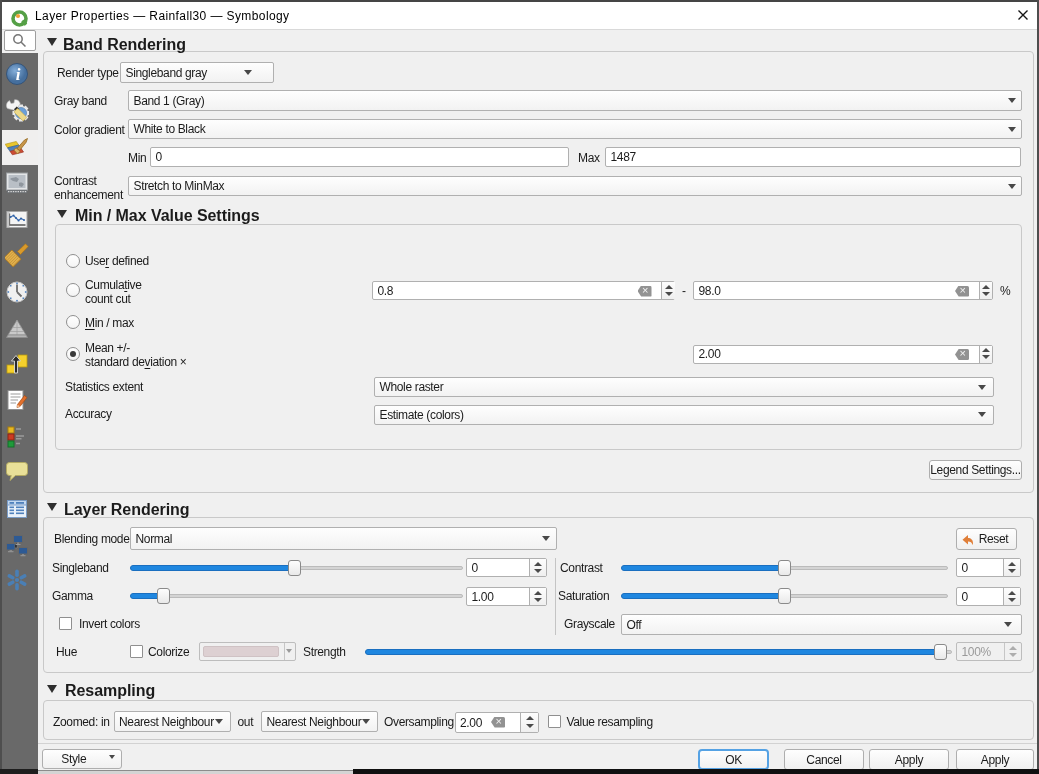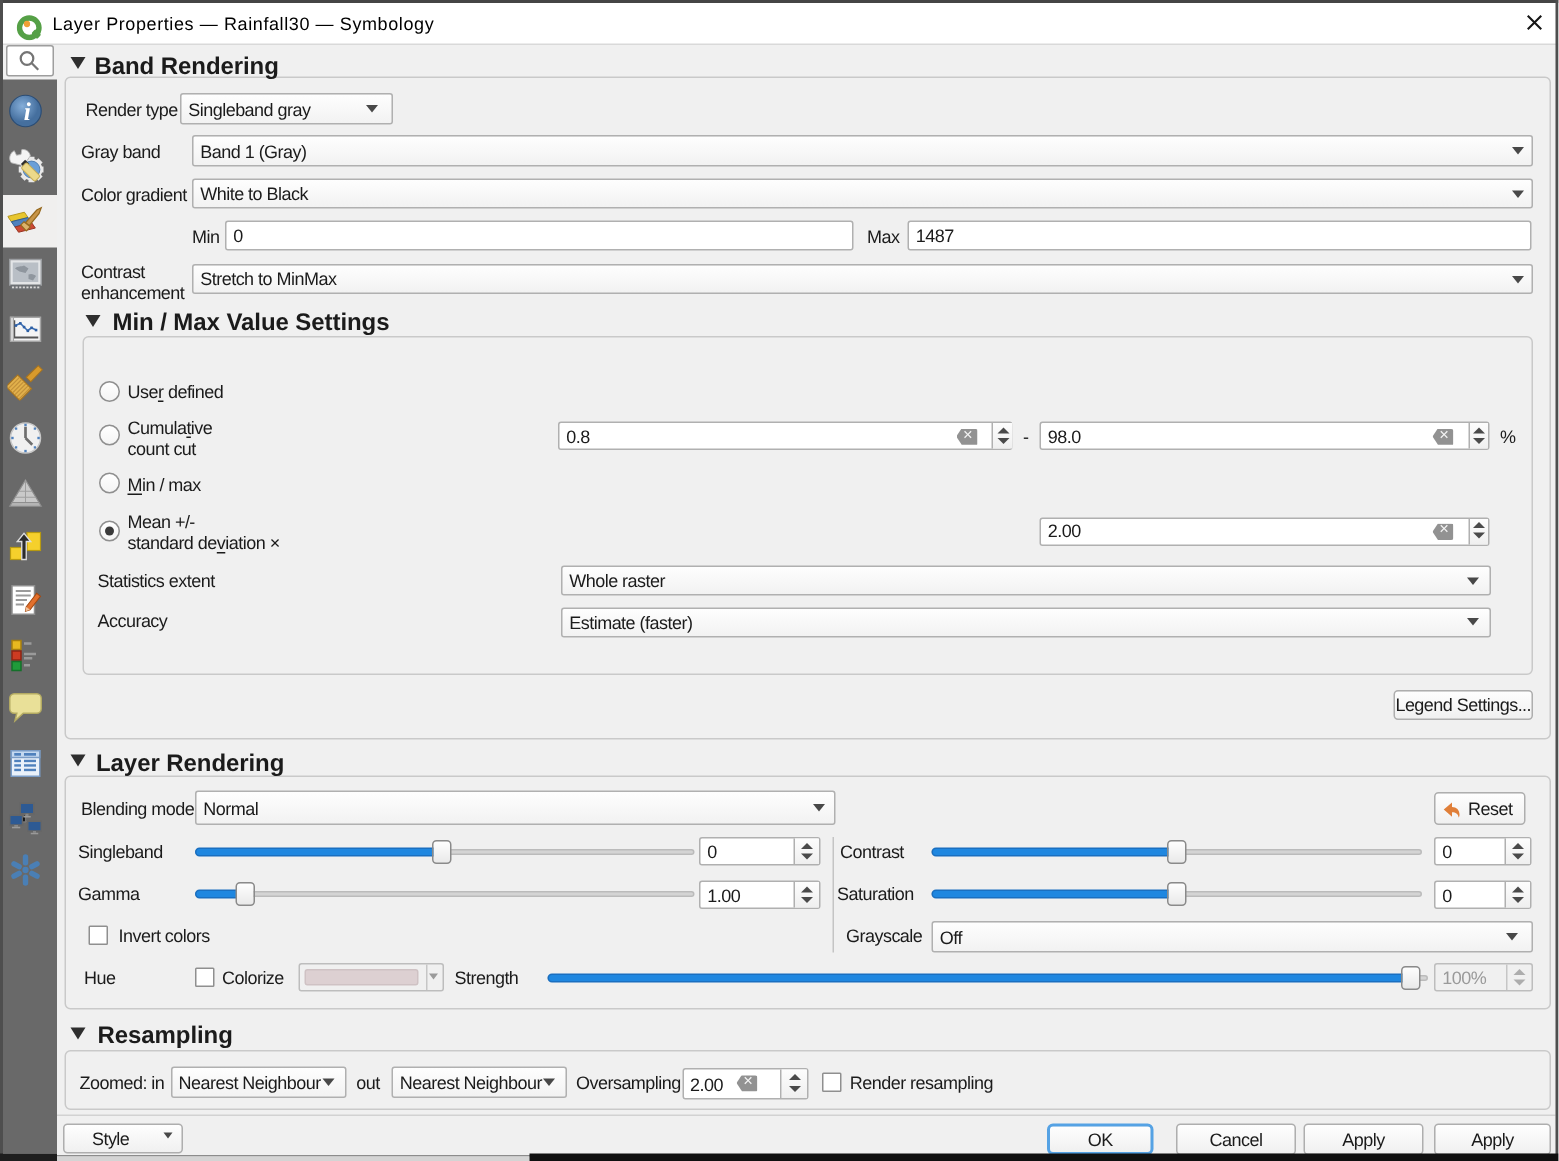--- a/index.html
+++ b/index.html
@@ -227,21 +227,21 @@
         <circle cx="12" cy="12" r="2.1"></circle>
       </g>
     </svg>
 </div>
 
 <div class="frame" style="left:43px;top:51px;width:990.5px;height:442px"></div>
 <div class="tri" style="left:47px;top:38px"></div>
 <div class="hdr" style="left:63px;top:36px">Band Rendering</div>
 
 <div class="lbl" style="left:57px;top:66px">Render type</div>
-<div class="combo" style="left:120px;top:62px;width:142px;height:21px">
+<div class="combo" style="left:120px;top:62px;width:154px;height:21px">
     <span class="ct">Singleband gray</span>
     <span class="arr" style="left:123px"></span>
   </div>
 
 <div class="lbl" style="left:54px;top:94px">Gray band</div>
 <div class="combo" style="left:128px;top:90px;width:894px;height:21px">
     <span class="ct">Band 1 (Gray)</span>
     <span class="arr" style="left:879px"></span>
   </div>
 
@@ -310,21 +310,21 @@
 <div class="clr" style="left:955px;top:349px"></div>
 
 <div class="lbl" style="left:65px;top:380px">Statistics extent</div>
 <div class="combo" style="left:374px;top:377px;width:620px;height:20px">
     <span class="ct">Whole raster</span>
     <span class="arr" style="left:603px"></span>
   </div>
 
 <div class="lbl" style="left:65px;top:407px">Accuracy</div>
 <div class="combo" style="left:374px;top:404.5px;width:620px;height:20px">
-    <span class="ct">Estimate (faster)</span>
+    <span class="ct">Estimate (colors)</span>
     <span class="arr" style="left:603px"></span>
   </div>
 
 <div class="btn" style="left:929px;top:460px;width:93px;height:20px">
     <span style="white-space:nowrap">Legend Settings...</span>
   </div>
 
 <div class="frame" style="left:43px;top:517px;width:990.5px;height:156px"></div>
 <div class="tri" style="left:47px;top:503px"></div>
 <div class="hdr" style="left:64px;top:501px">Layer Rendering</div>
@@ -436,21 +436,21 @@
 <div class="lbl" style="left:384px;top:715px">Oversampling</div>
 <div class="inp" style="left:454.5px;top:712px;width:84.5px;height:21px">
     <span class="ct">2.00</span>
   <div class="abs" style="left:64.5px;top:0;width:18px;height:19px;background:linear-gradient(#fdfdfd,#efefef);border-left:1px solid #b0b0b0">
       <span class="sbu" style="top:3px"></span>
       <span class="sbd" style="top:10.5px"></span>
     </div>
 </div>
 <div class="clr" style="left:491px;top:716.5px"></div>
 <div class="check" style="left:548px;top:715px"></div>
-<div class="lbl" style="left:566.5px;top:715px">Render resampling</div>
+<div class="lbl" style="left:566.5px;top:715px">Value resampling</div>
 
 <div class="abs" style="left:38px;top:743px;width:999px;height:1px;background:#d2d2d2"></div>
 <div class="btn" style="left:42px;top:749px;width:79.5px;height:20px">
   <span style="left:-16px">Style</span>
   <span class="arr" style="left:66px;border-left-width:3.5px;border-right-width:3.5px;border-top-width:4px"></span>
 </div>
 <div class="btn" style="left:698px;top:749px;width:71px;height:21px;border:2px solid #55a2e4;border-radius:4px">
     <span>OK</span>
   </div>
 <div class="btn" style="left:784px;top:749px;width:80px;height:21px">

